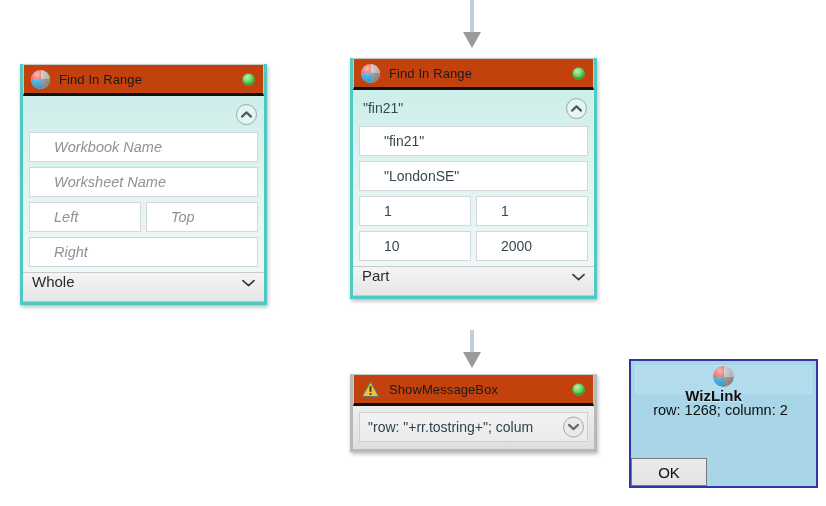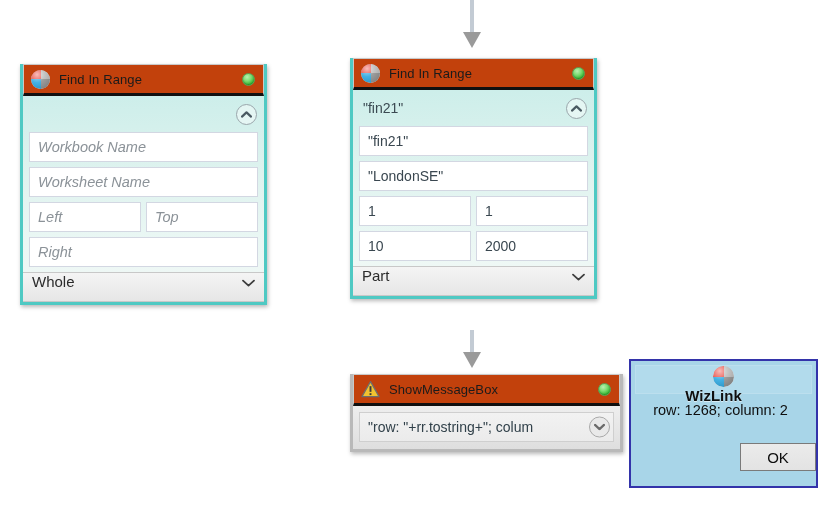--- a/index.html
+++ b/index.html
@@ -133,21 +133,21 @@
   }
   .field {
     flex: 1 1 0;
     min-width: 0;
     height: 30px;
     background: #ffffff;
     border: 1px solid #d3d7e2;
     box-sizing: border-box;
     display: flex;
     align-items: center;
-    padding: 0 8px;
+    padding: 0 24px;
     font-size: 14px;
     color: #3a4750;
     white-space: nowrap;
     overflow: hidden;
   }
   .field.ph {
     color: #8b9298;
     font-style: italic;
     font-size: 14.5px;
   }
@@ -235,22 +235,22 @@
     text-shadow: 0 1px 0 rgba(255,255,255,0.55);
   }
   .dialog-msg {
     text-align: center;
     font-size: 14.5px;
     color: #0e0e0e;
     padding: 8px 6px 0 0;
   }
   .dialog-btnrow {
     display: flex;
-    justify-content: flex-end;
-    margin-top: 25px;
+    justify-content: flex-start;
+    margin-top: 40px;
   }
   .ok-btn {
     width: 76px;
     height: 28px;
     background: linear-gradient(180deg, #ebebeb 0%, #e3e3e3 100%);
     border: 1px solid #7a7a7a;
     box-sizing: border-box;
     display: flex;
     align-items: center;
     justify-content: center;
@@ -367,21 +367,21 @@
       <span>Part</span>
       <span class="caret">
         <svg width="13" height="8" viewBox="0 0 13 8">
             <polyline points="1,1.6 6.5,6.6 12,1.6" fill="none" stroke="#3d3d3d" stroke-width="1.8" stroke-linecap="round" stroke-linejoin="round"></polyline>
           </svg>
       </span>
     </div>
   </div>
 </div>
 
-<div class="node" style="left:350px; top:374px; width:273px; border-color:#b9b9b9;">
+<div class="node" style="left:350px; top:374px; width:247px; border-color:#b9b9b9;">
 
   <div class="node-header">
     <svg class="warn-icon" viewBox="0 0 20 18">
       <polygon points="10,1.2 19,17 1,17" fill="#f2c230" stroke="#6e6e6e" stroke-width="1.3" stroke-linejoin="round"></polygon>
       <rect x="9" y="6" width="2" height="6" fill="#3a3a3a"></rect>
       <rect x="9" y="13.4" width="2" height="2" fill="#3a3a3a"></rect>
     </svg>
     <span class="node-title">ShowMessageBox</span>
     <span class="status-dot"></span>
   </div>

